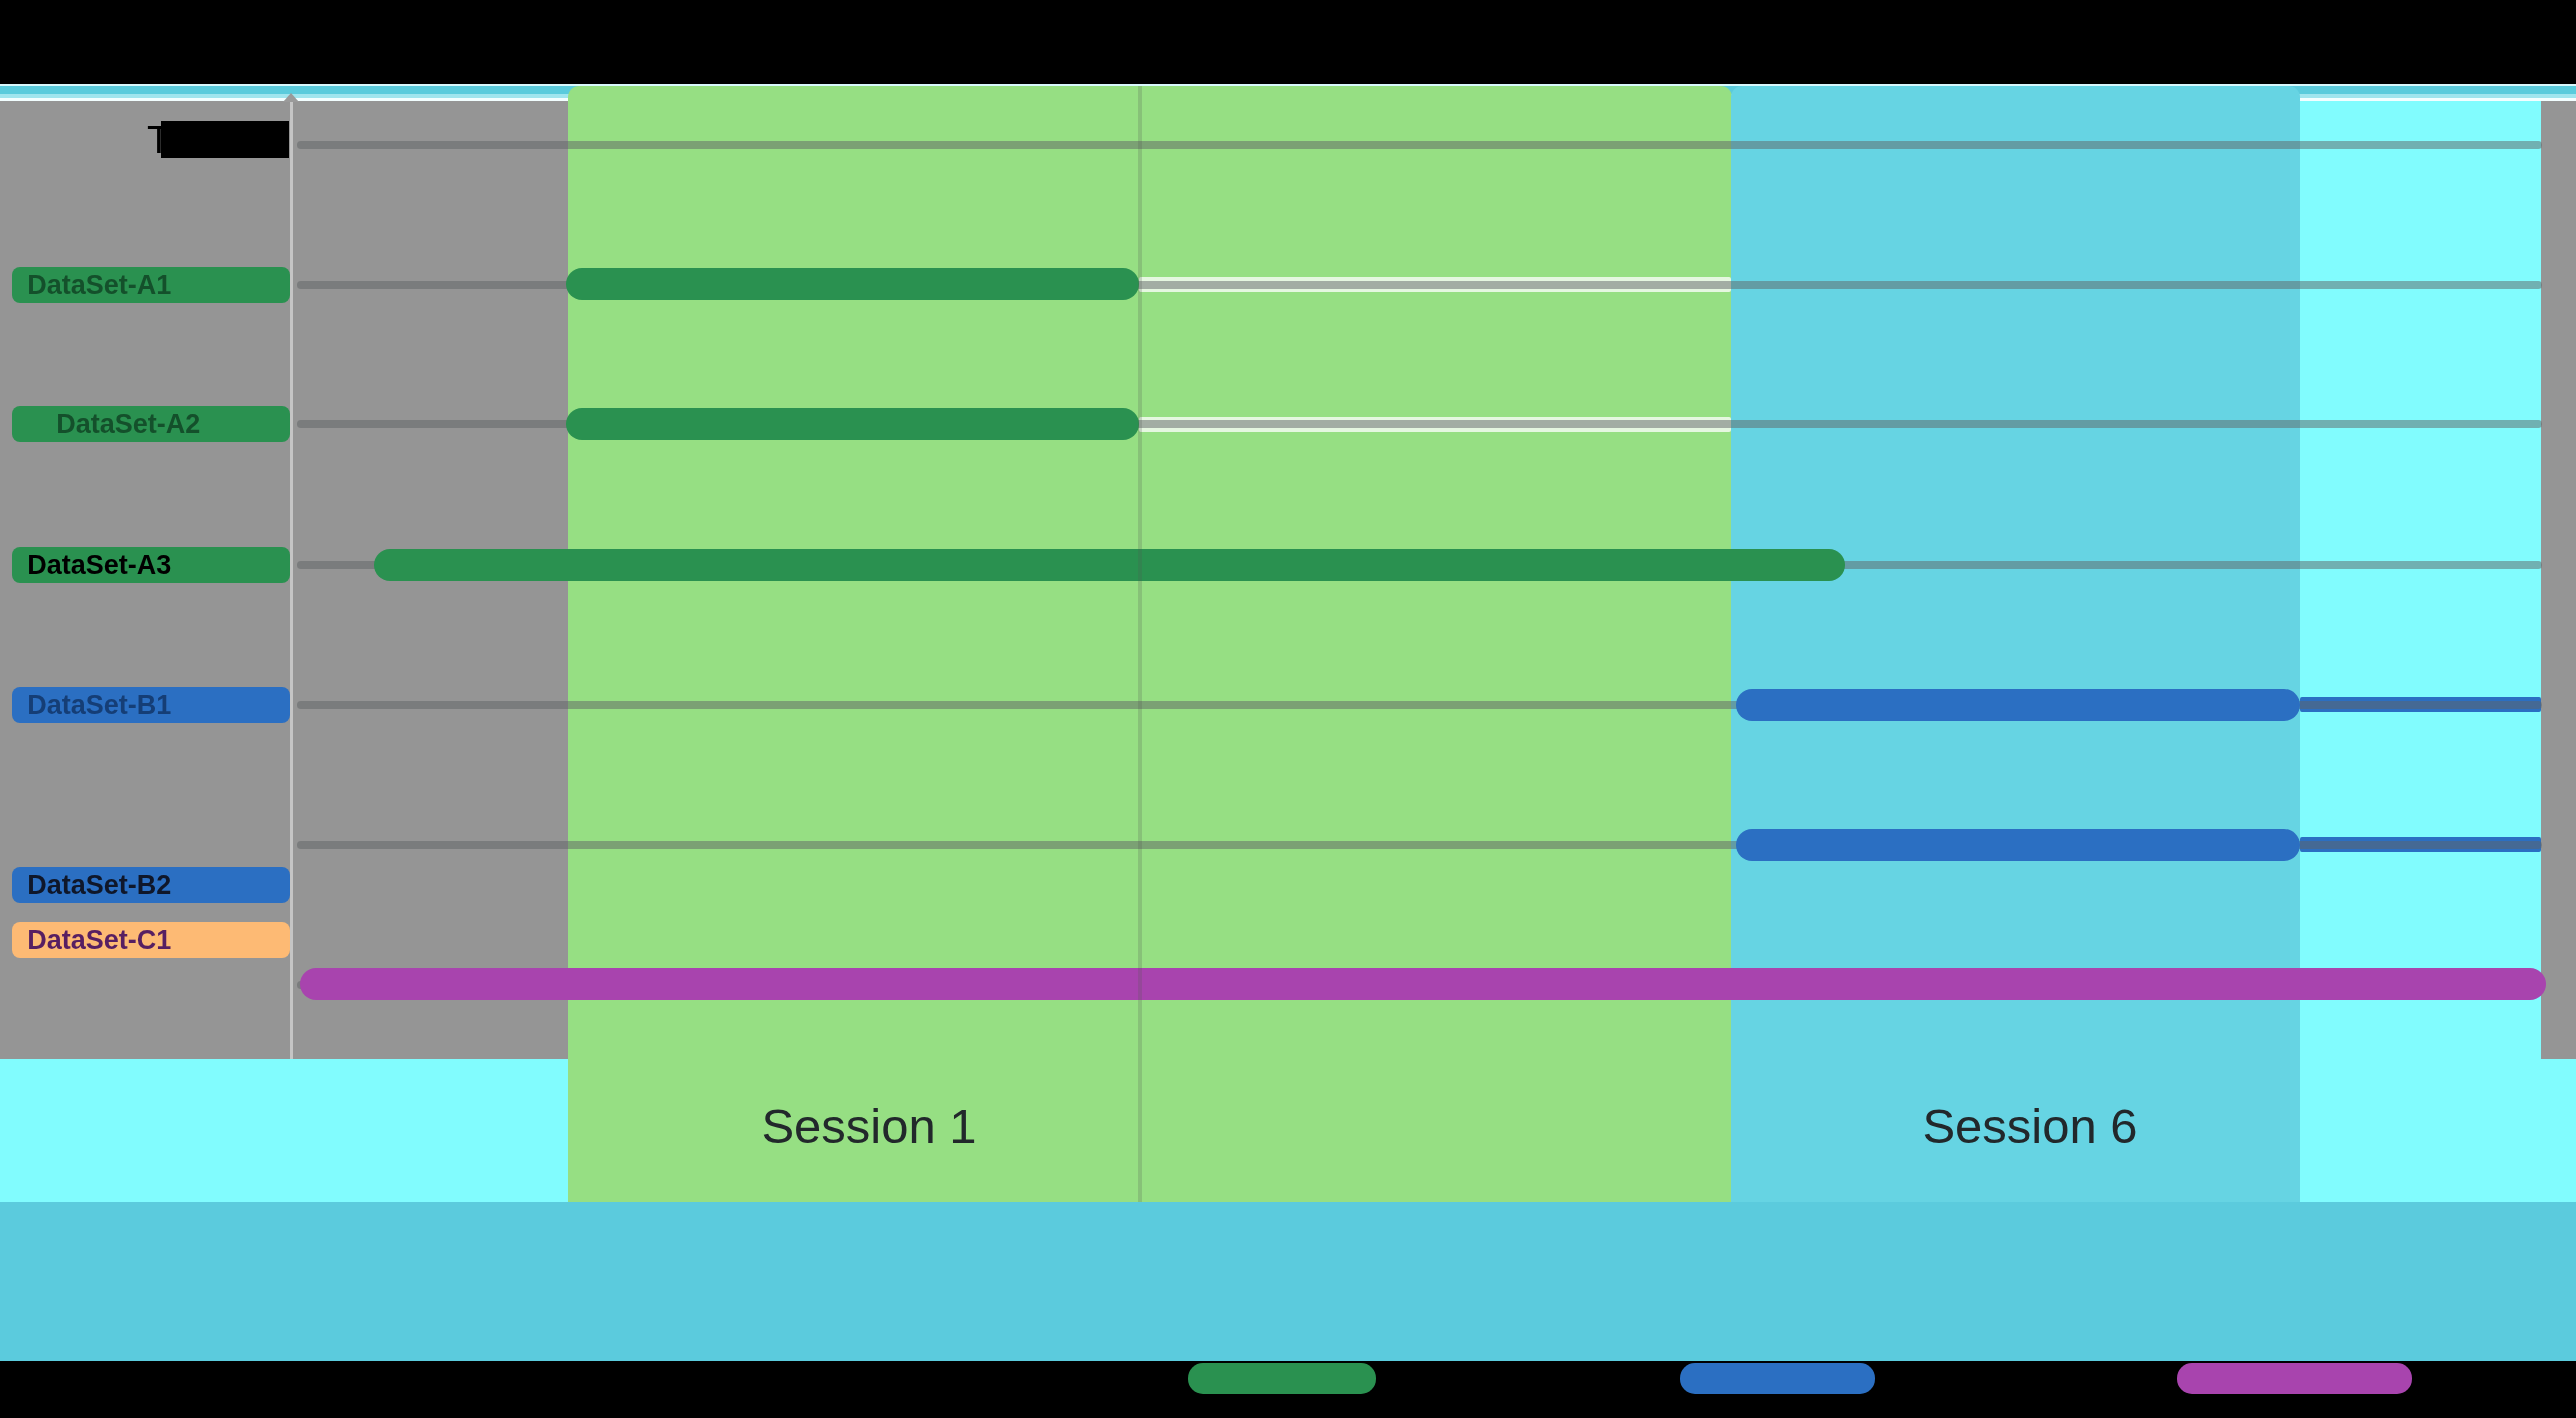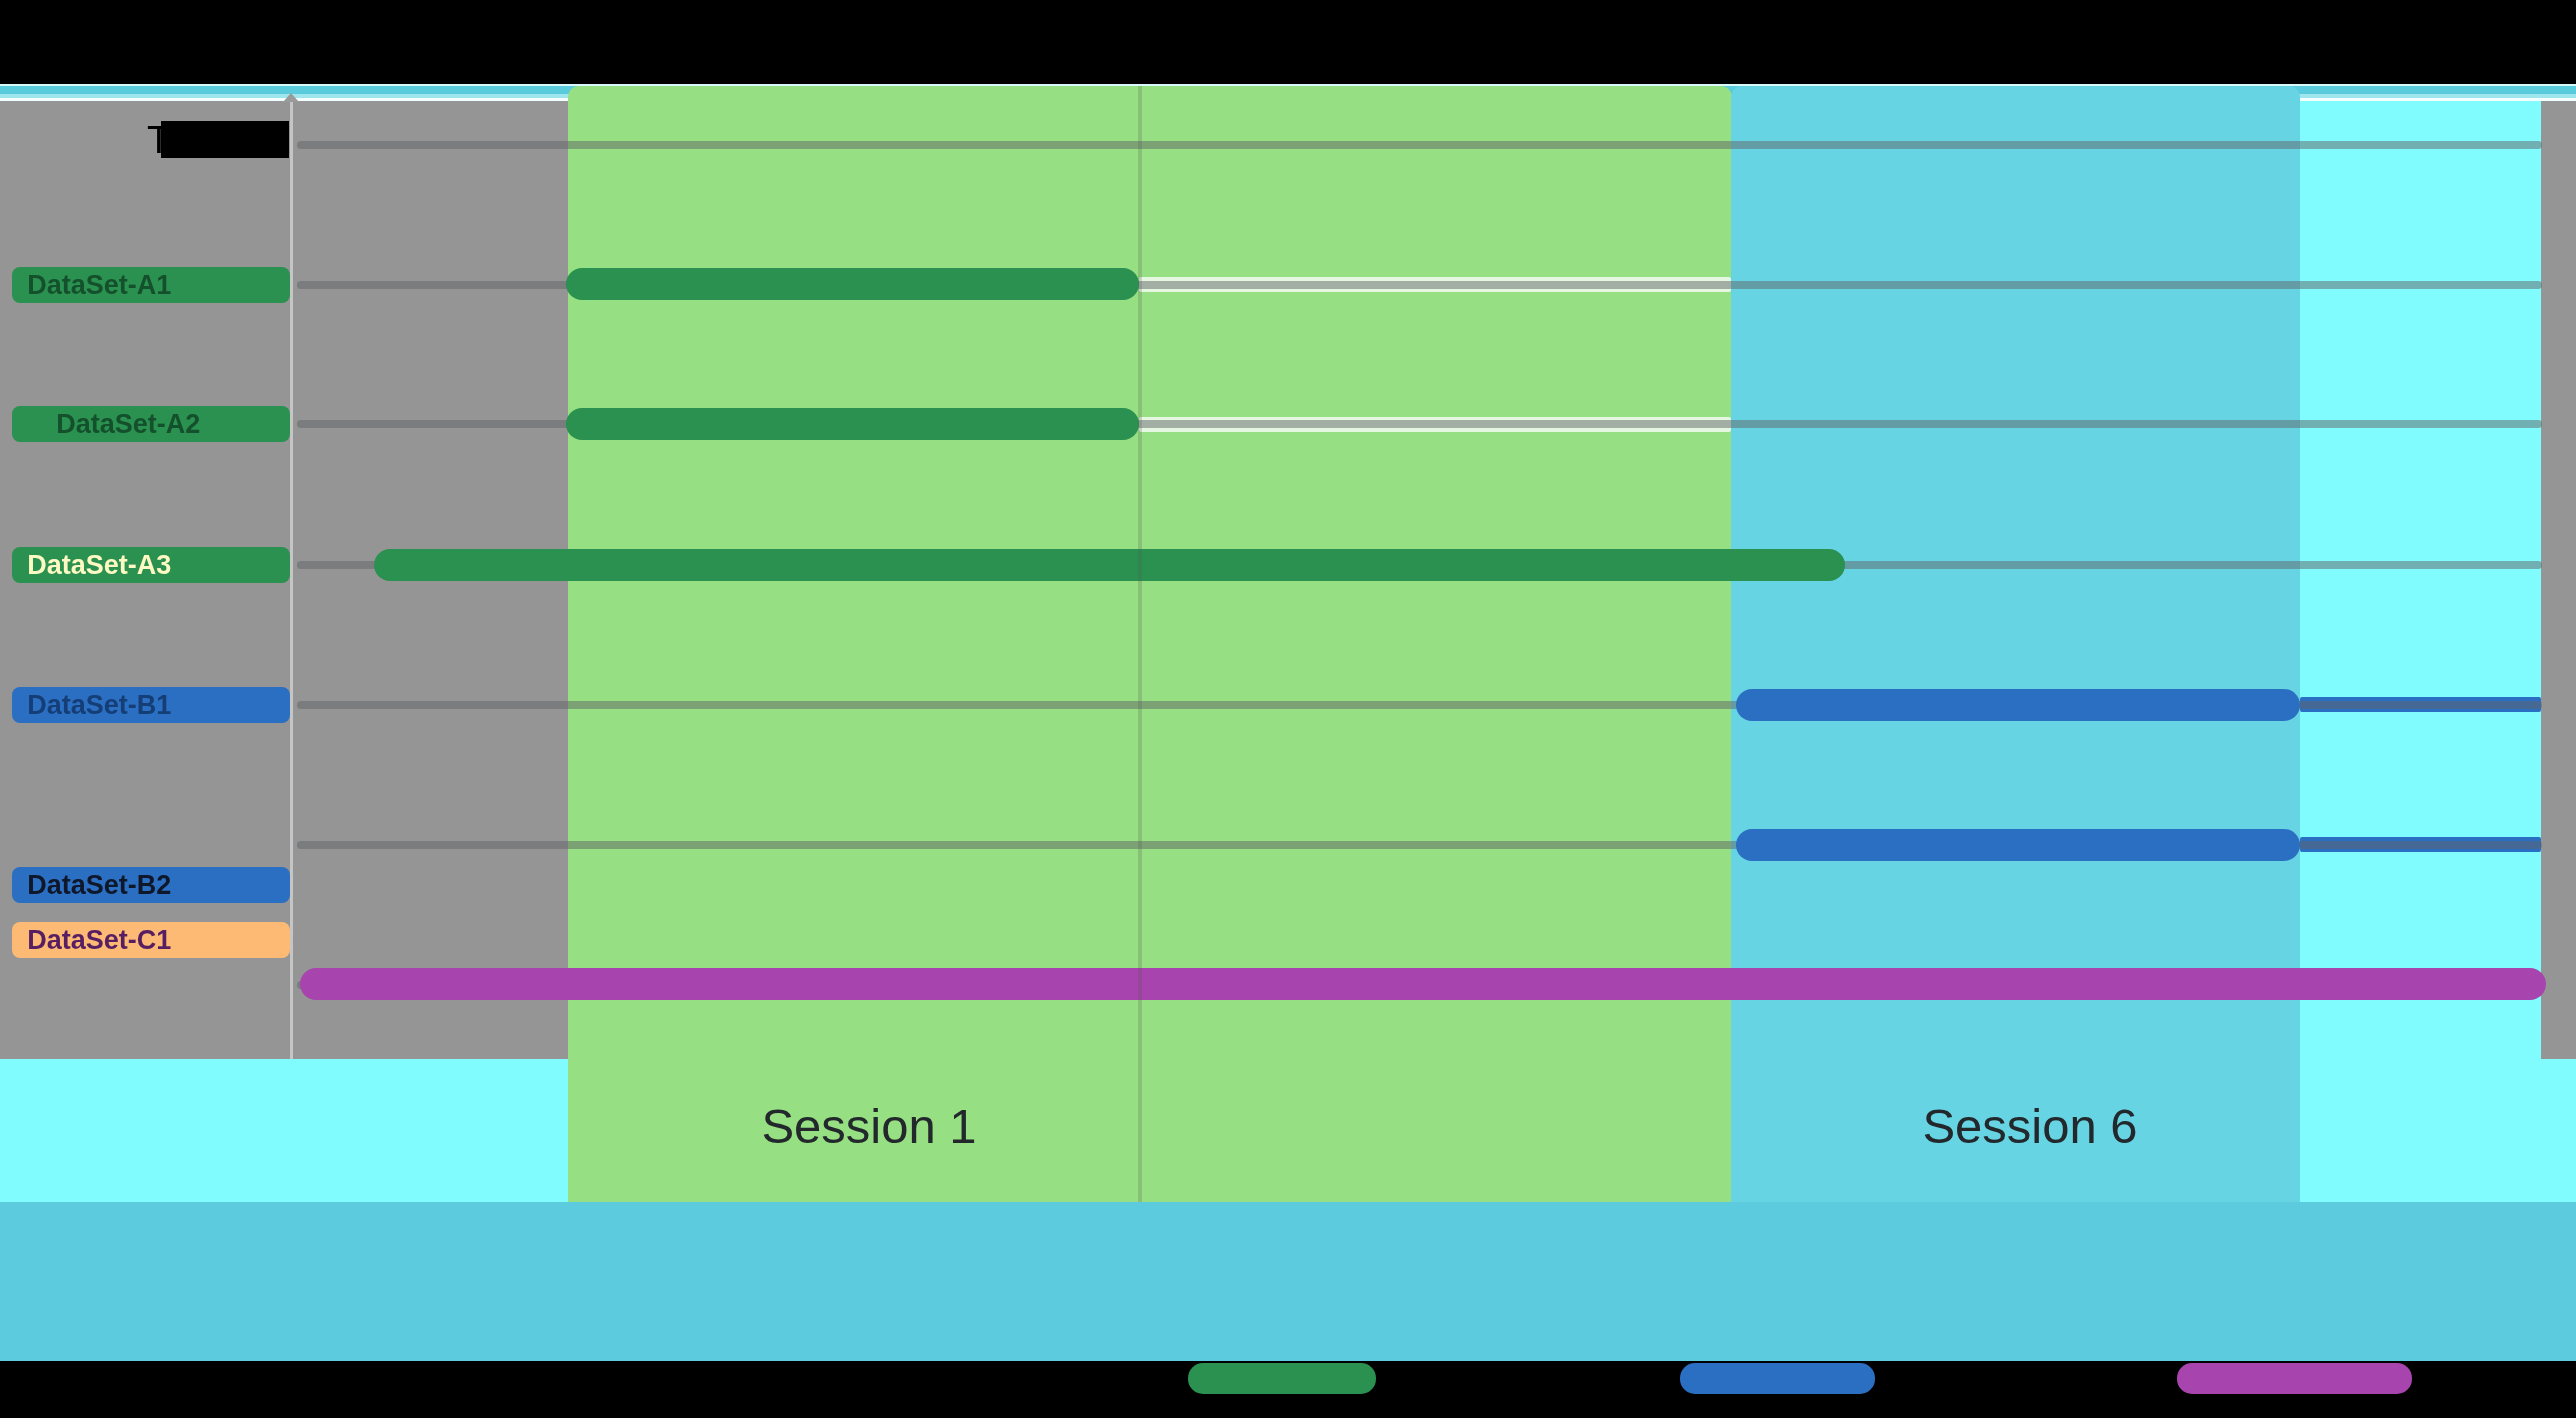--- a/index.html
+++ b/index.html
@@ -55,21 +55,21 @@
       <div class="track" style="left: 1139px; width: 592px; top: 277px; background: rgba(255, 255, 255, 0.75);"></div>
       <div class="gridline" style="left: 297px; width: 2245px; top: 281px;"></div>
       <div class="bar" style="left: 566px; width: 573px; top: 268px; background: rgb(42, 145, 80);"></div>
       <div class="row-label" style="left: 12.2px; width: 278px; top: 267px; background: rgb(42, 145, 80); color: rgb(20, 80, 43);">DataSet-A1</div>
       <div class="track" style="left: 1139px; width: 592px; top: 417px; background: rgba(255, 255, 255, 0.75);"></div>
       <div class="gridline" style="left: 297px; width: 2245px; top: 420px;"></div>
       <div class="bar" style="left: 566px; width: 573px; top: 408px; background: rgb(42, 145, 80);"></div>
       <div class="row-label" style="left: 12.2px; width: 278px; top: 406px; background: rgb(42, 145, 80); color: rgb(20, 80, 43); padding-left: 44px;">DataSet-A2</div>
       <div class="gridline" style="left: 297px; width: 2245px; top: 561px;"></div>
       <div class="bar" style="left: 374px; width: 1471px; top: 549px; background: rgb(42, 145, 80);"></div>
-      <div class="row-label" style="left: 12.2px; width: 278px; top: 547px; background: rgb(42, 145, 80); color: #fef9c3;">DataSet-A3</div>
+      <div class="row-label" style="left: 12.2px; width: 278px; top: 547px; background: rgb(42, 145, 80); color: #000000;">DataSet-A3</div>
       <div class="track" style="left: 2300px; width: 241px; top: 697px; background: rgb(43, 111, 194);"></div>
       <div class="gridline" style="left: 297px; width: 2245px; top: 701px;"></div>
       <div class="bar" style="left: 1736px; width: 564px; top: 689px; background: rgb(43, 111, 194);"></div>
       <div class="row-label" style="left: 12.2px; width: 278px; top: 687px; background: rgb(43, 111, 194); color: rgb(21, 62, 118);">DataSet-B1</div>
       <div class="track" style="left: 2300px; width: 241px; top: 837px; background: rgb(43, 111, 194);"></div>
       <div class="gridline" style="left: 297px; width: 2245px; top: 841px;"></div>
       <div class="bar" style="left: 1736px; width: 564px; top: 829px; background: rgb(43, 111, 194);"></div>
       <div class="row-label" style="left: 12.2px; width: 278px; top: 867px; background: rgb(43, 111, 194); color: #0f172a;">DataSet-B2</div>
       <div class="gridline" style="left: 297px; width: 2245px; top: 981px;"></div>
       <div class="bar" style="left: 300px; width: 2246px; top: 968px; background: rgb(168, 68, 174);"></div>

